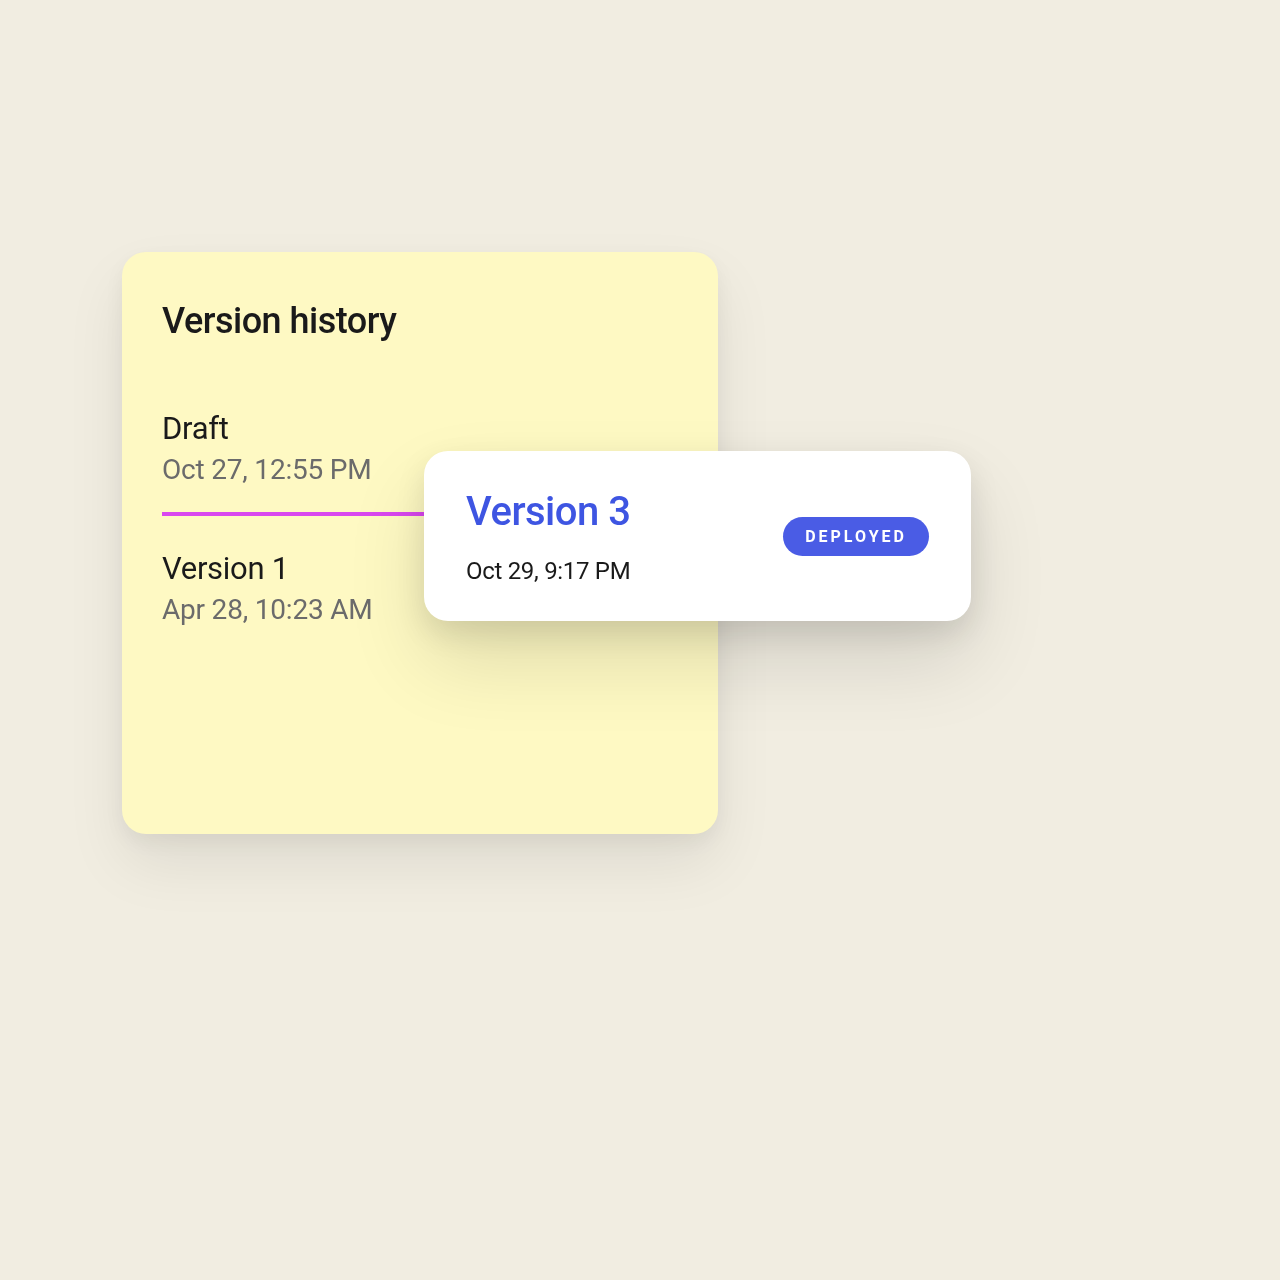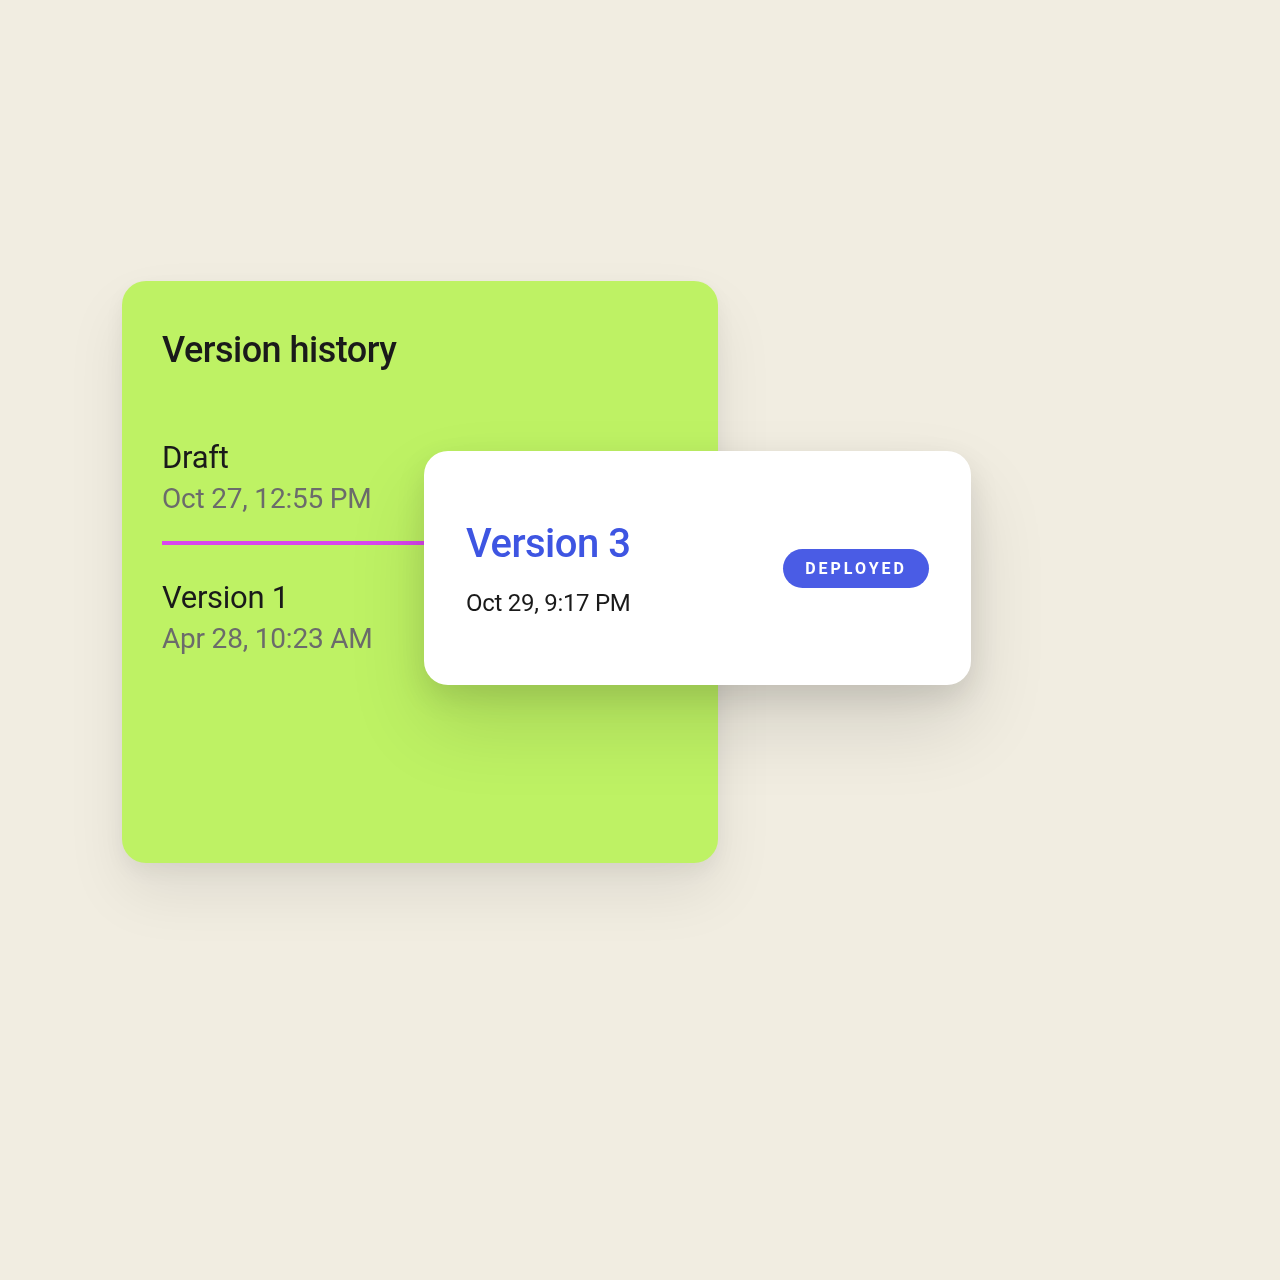--- a/index.html
+++ b/index.html
@@ -11,26 +11,25 @@
     font-family: -apple-system, BlinkMacSystemFont, "Segoe UI", Roboto, Helvetica, Arial, sans-serif;
     overflow: hidden;
   }
 
   .card {
     position: absolute;
     left: 122px;
     top: 252px;
     width: 596px;
     height: 582px;
-    background: #bef264;
+    background: #fef9c3;
     border-radius: 24px;
     box-shadow: 0 30px 60px rgba(0,0,0,0.08), 0 8px 20px rgba(0,0,0,0.05);
     padding: 48px 40px 40px 40px;
     box-sizing: border-box;
-    margin-top: 29px;
   }
 
   .card-title {
     font-size: 36px;
     font-weight: 500;
     color: #1a1a1a;
     margin-bottom: 50px;
     letter-spacing: -0.5px;
   }
 
@@ -55,30 +54,29 @@
     color: #6b6b6b;
     margin-top: 6px;
     letter-spacing: -0.2px;
   }
 
   .floating {
     position: absolute;
     left: 424px;
     top: 451px;
     width: 547px;
-    height: 234px;
+    height: 170px;
     background: #ffffff;
     border-radius: 24px;
     box-shadow: 0 40px 80px rgba(0,0,0,0.12), 0 12px 30px rgba(0,0,0,0.10);
     display: flex;
     align-items: center;
     justify-content: space-between;
     padding: 0 42px;
     box-sizing: border-box;
-    text-align: right;
   }
 
   .floating-left {
     display: flex;
     flex-direction: column;
   }
 
   .floating-name {
     font-size: 40px;
     font-weight: 500;

